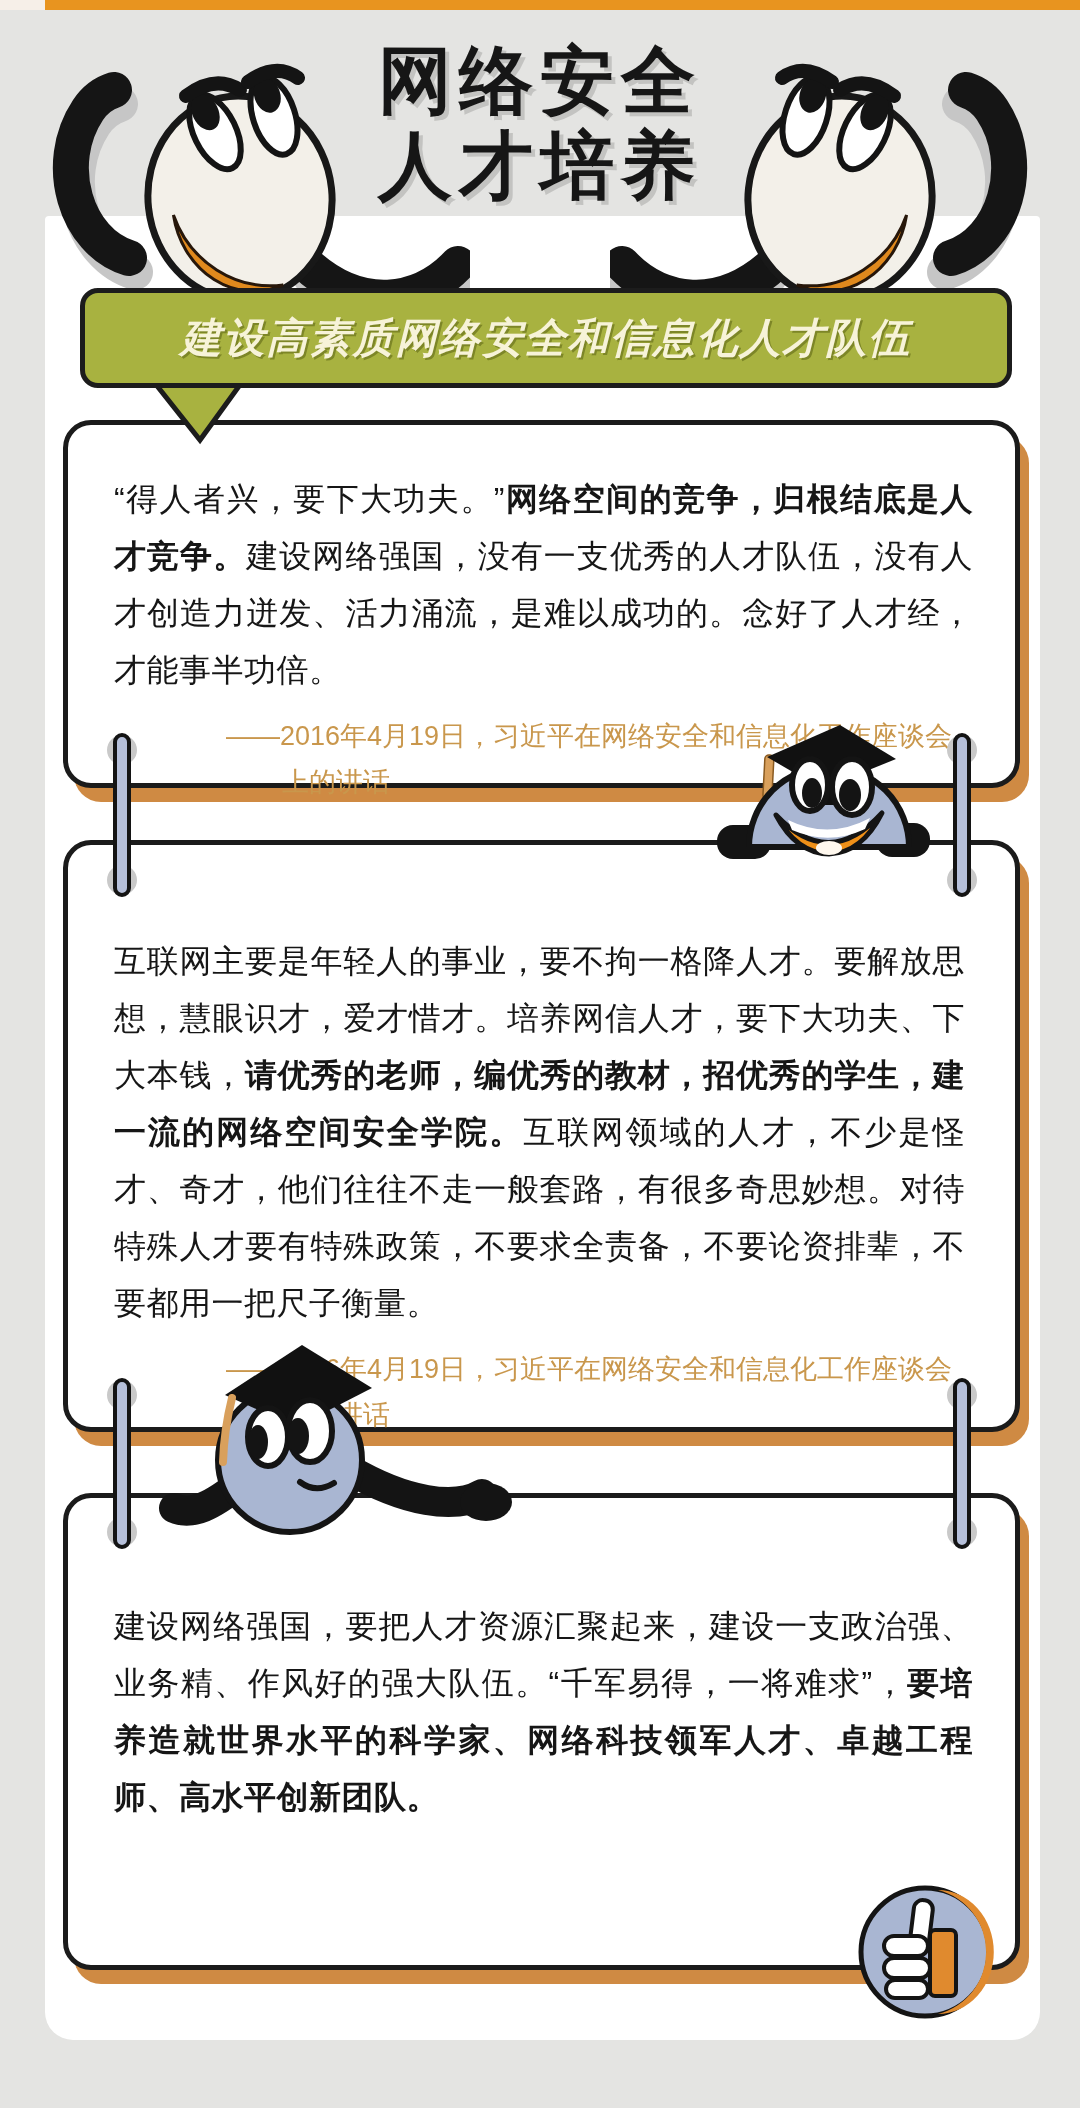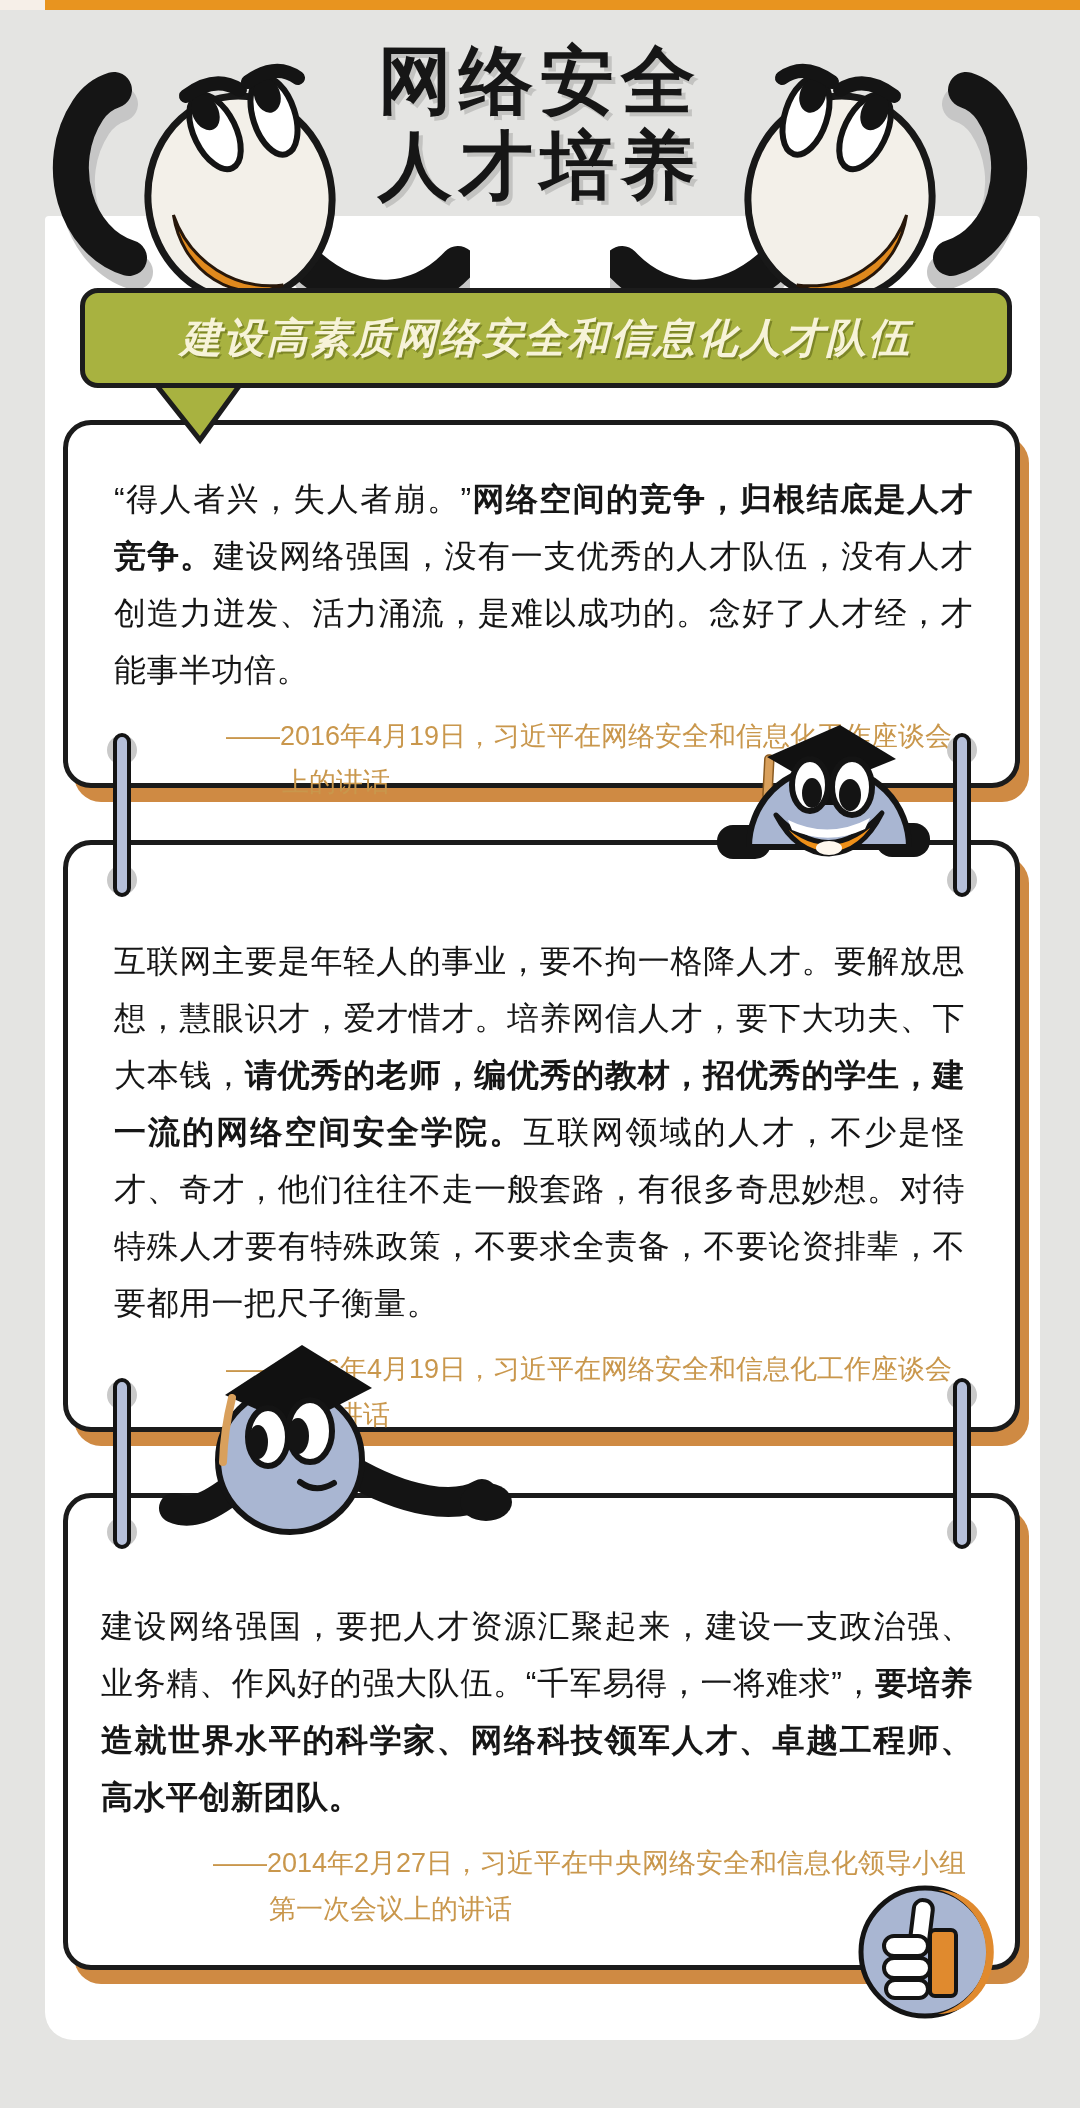--- a/index.html
+++ b/index.html
@@ -43,21 +43,21 @@
   .banner-tail{position:absolute;left:150px;top:380px;z-index:3;}
   
   .card{
     position:absolute;left:63px;width:957px;
     background:#ffffff;border:5px solid #1b1b1b;border-radius:28px;
     box-shadow:10px 15px 0 -1px #cf8a43;
     box-sizing:border-box;z-index:2;
   }
   .card-1{top:420px;height:368px;padding:46px 42px 18px 46px;}
   .card-2{top:840px;height:592px;padding:88px 50px 18px 46px;}
-  .card-3{top:1493px;height:477px;padding:100px 42px 18px 33px;}
+  .card-3{top:1493px;height:477px;padding:100px 42px 18px 46px;}
   .card-body{
     font-size:32px;line-height:57px;color:#161616;
     text-align:justify;letter-spacing:0.5px;
   }
   .card-body b{font-weight:900;}
   .card-attr{
     margin-top:14px;
     font-size:27px;line-height:46px;color:#c9974c;
     padding-left:168px;text-indent:-56px;
   }
@@ -135,32 +135,31 @@
   </svg>
 
   <svg class="banner-tail" width="96" height="66" viewBox="0 0 96 66">
     <polygon points="4,2 92,2 50,60" fill="#a8b240" stroke="#1c1c1c" stroke-width="5"></polygon>
   </svg>
   <div class="banner">
     <span class="banner-label">建设高素质网络安全和信息化人才队伍</span>
   </div>
 
   <div class="card card-1">
-    <div class="card-body"><span>“得人者兴，失人者崩。”</span><b>网络空间的竞争，归根结底是人才竞争。</b><span>建设网络强国，没有一支优秀的人才队伍，没有人才创造力迸发、活力涌流，是难以成功的。念好了人才经，才能事半功倍。</span></div>
+    <div class="card-body"><span>“得人者兴，要下大功夫。”</span><b>网络空间的竞争，归根结底是人才竞争。</b><span>建设网络强国，没有一支优秀的人才队伍，没有人才创造力迸发、活力涌流，是难以成功的。念好了人才经，才能事半功倍。</span></div>
     <div class="card-attr">——2016年4月19日，习近平在网络安全和信息化工作座谈会上的讲话</div>
   </div>
 
   <div class="card card-2">
     <div class="card-body"><span>互联网主要是年轻人的事业，要不拘一格降人才。要解放思想，慧眼识才，爱才惜才。培养网信人才，要下大功夫、下大本钱，</span><b>请优秀的老师，编优秀的教材，招优秀的学生，建一流的网络空间安全学院。</b><span>互联网领域的人才，不少是怪才、奇才，他们往往不走一般套路，有很多奇思妙想。对待特殊人才要有特殊政策，不要求全责备，不要论资排辈，不要都用一把尺子衡量。</span></div>
     <div class="card-attr">——2016年4月19日，习近平在网络安全和信息化工作座谈会上的讲话</div>
   </div>
 
   <div class="card card-3">
     <div class="card-body"><span>建设网络强国，要把人才资源汇聚起来，建设一支政治强、业务精、作风好的强大队伍。“千军易得，一将难求”，</span><b>要培养造就世界水平的科学家、网络科技领军人才、卓越工程师、高水平创新团队。</b></div>
-    <div class="card-attr">——2014年2月27日，习近平在中央网络安全和信息化领导小组第一次会议上的讲话</div>
   </div>
 
   <div class="pin-hole" style="left:107px;top:735px;"></div>
   <div class="pin-hole" style="left:107px;top:865px;"></div>
   <div class="pin-bar" style="left:113px;top:733px;height:164px;"></div>
   <div class="pin-hole" style="left:947px;top:735px;"></div>
   <div class="pin-hole" style="left:947px;top:865px;"></div>
   <div class="pin-bar" style="left:953px;top:733px;height:164px;"></div>
 
   <div class="pin-hole" style="left:107px;top:1380px;"></div>

